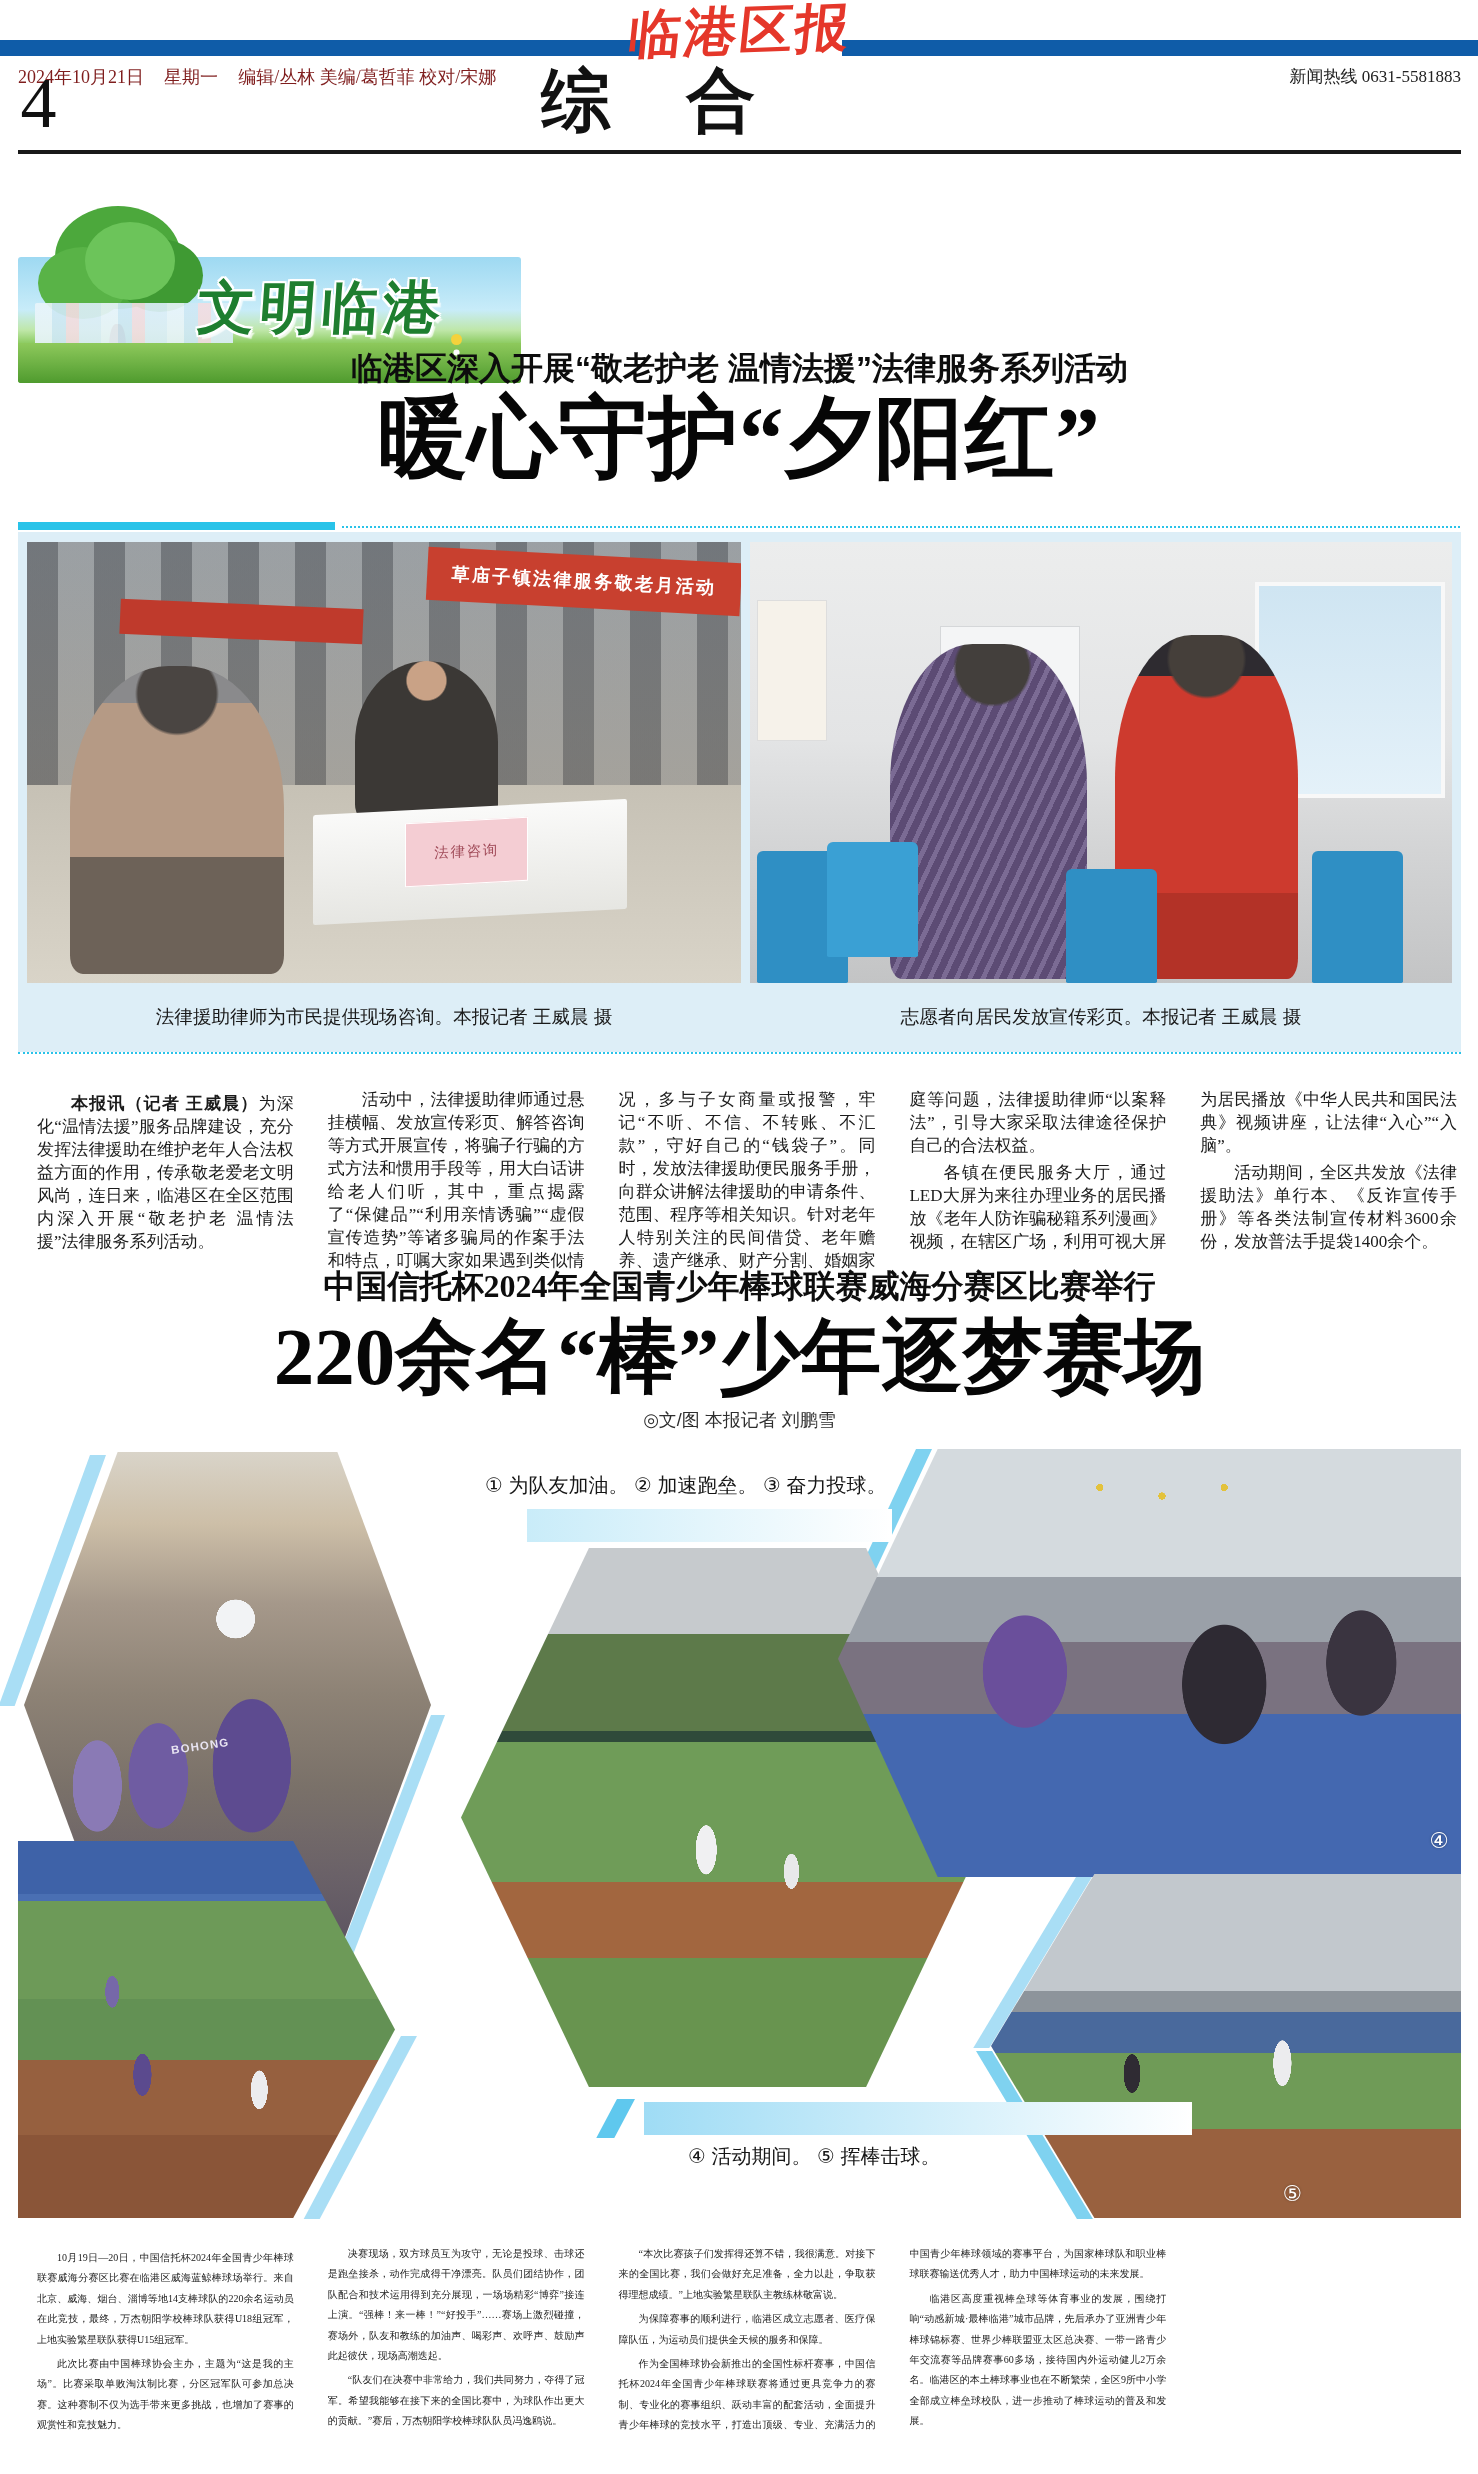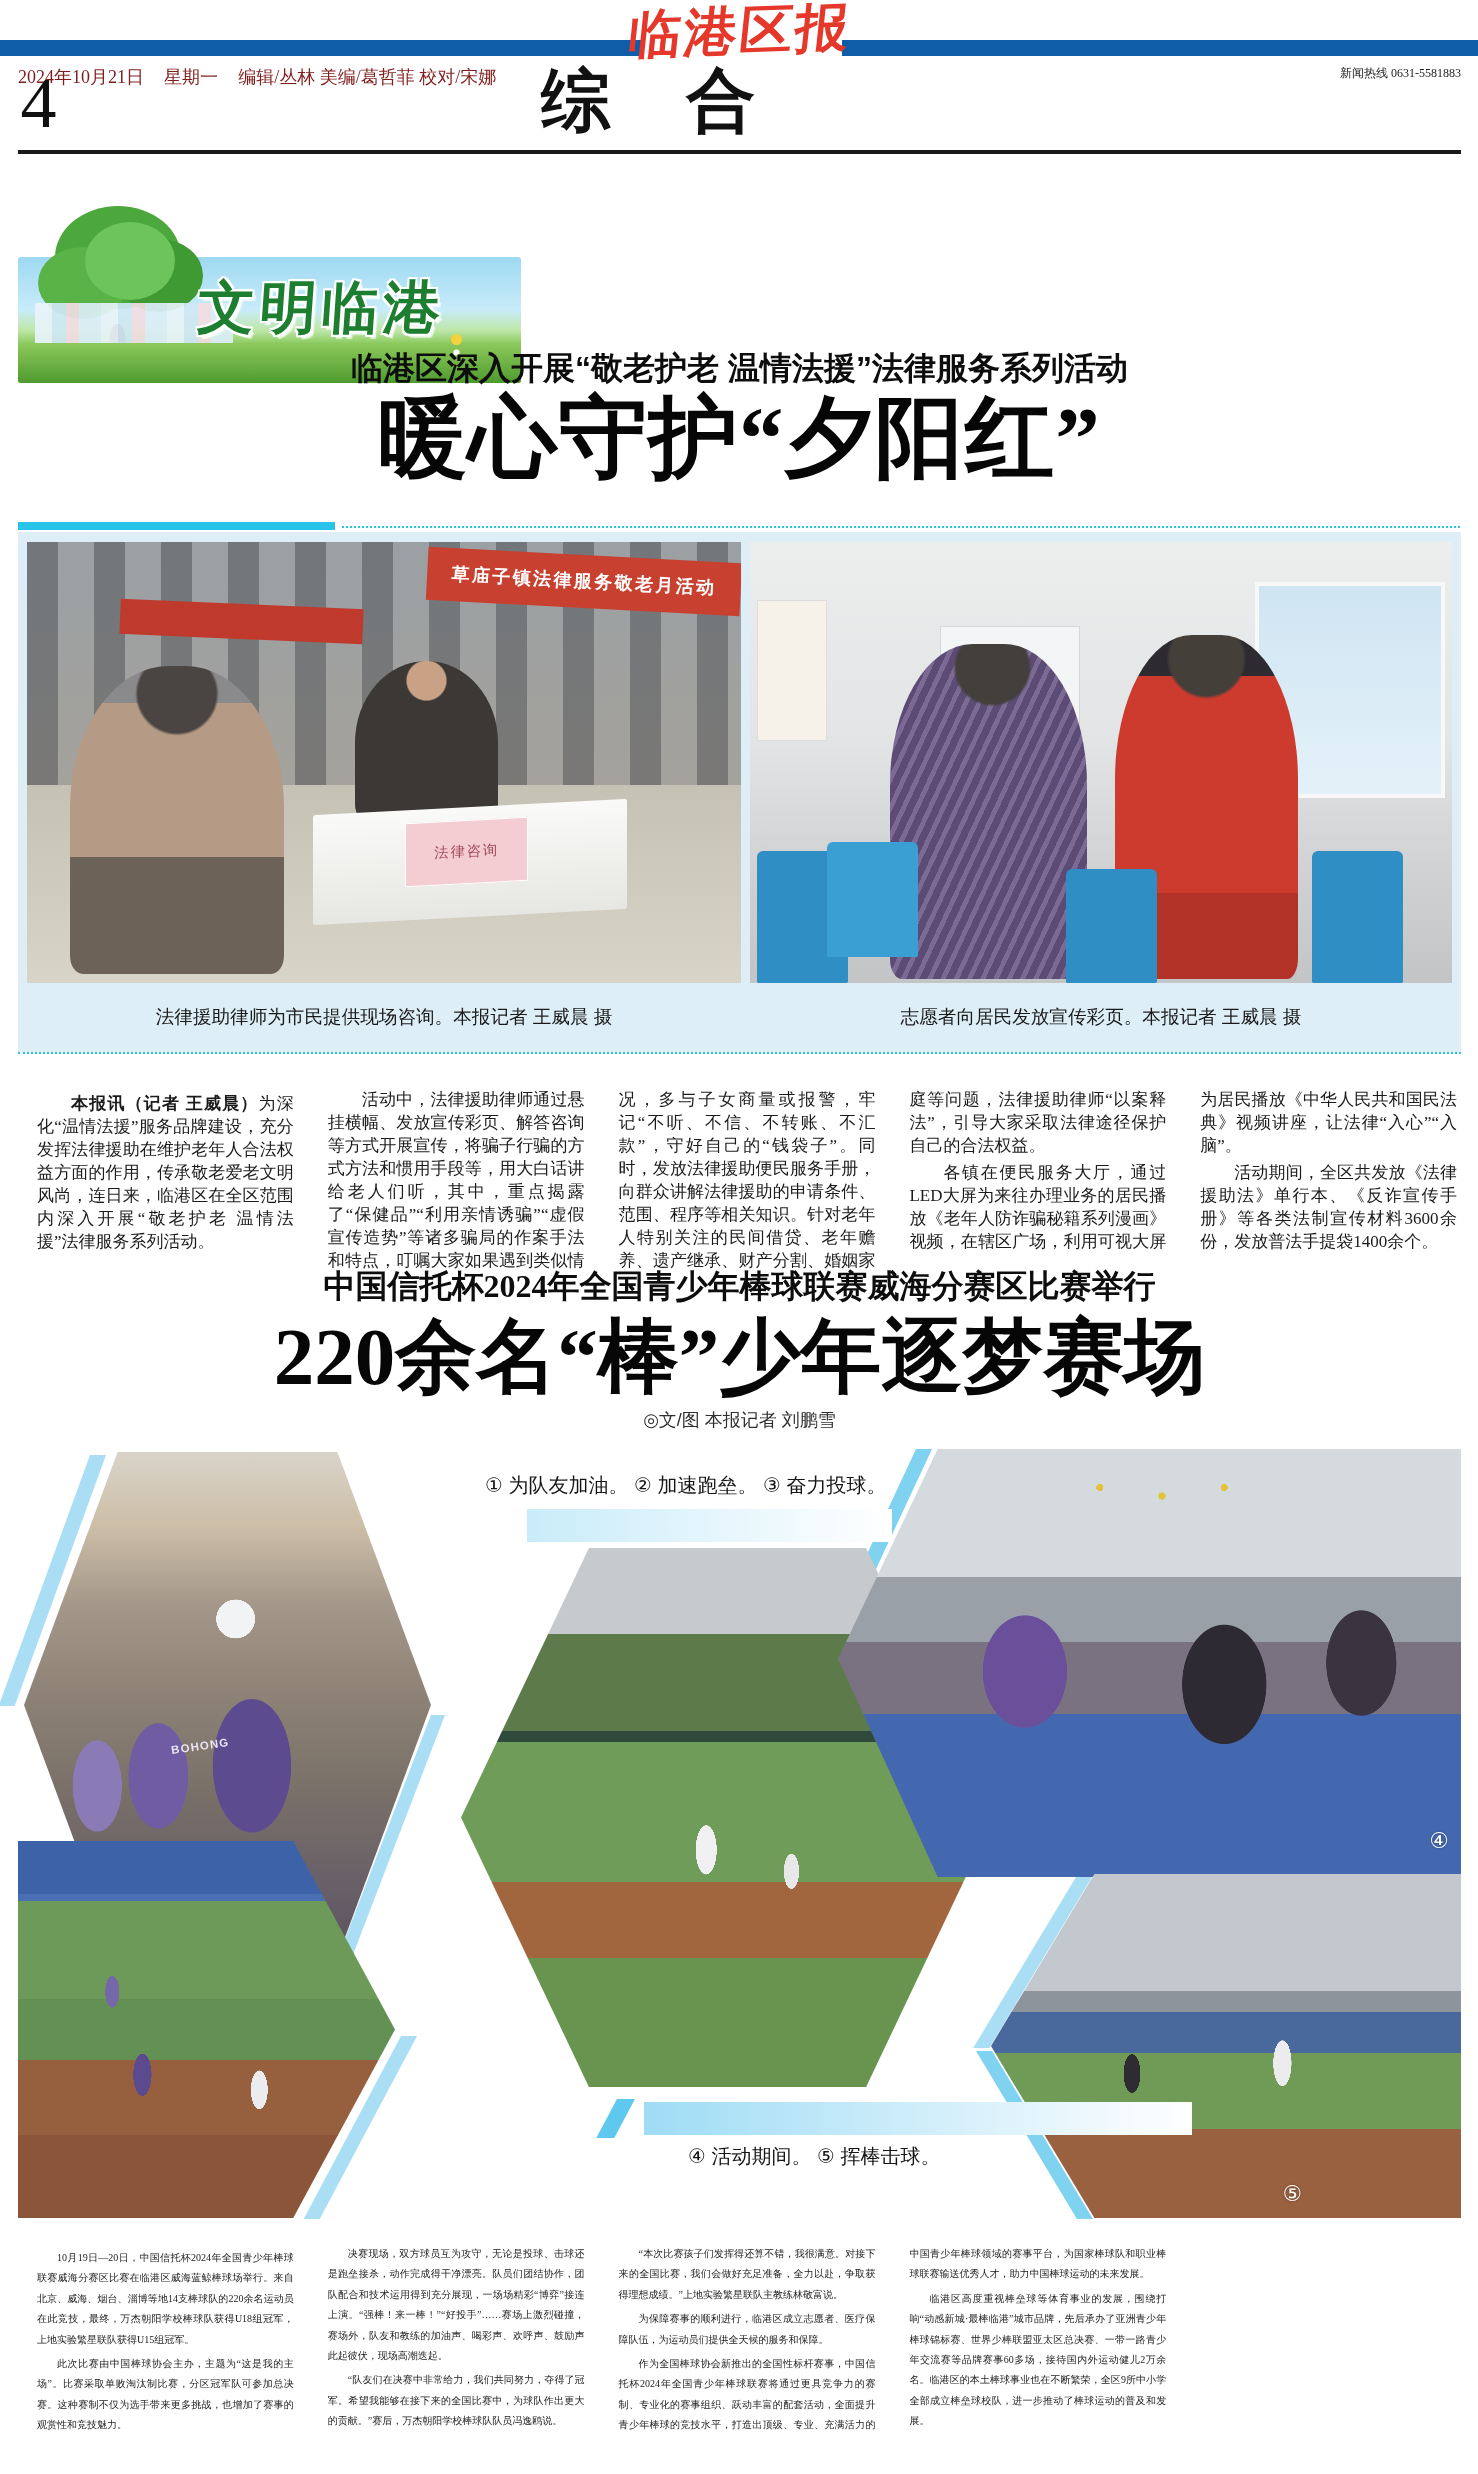--- a/index.html
+++ b/index.html
@@ -12,21 +12,21 @@
   .blue-bar{left:0;top:40px;width:1479px;height:16px;background:#0f5ca8;}
   .masthead-white{left:644px;top:24px;width:198px;height:37px;background:#ffffff;}
   .masthead-wrap{left:0;top:2.4px;width:1479px;text-align:center;}
   .masthead-title{
     display:inline-block;font-family:"Liberation Serif","DejaVu Serif",serif;
     font-weight:bold;font-size:53px;color:#e5372a;transform:skewX(-8deg) rotate(-2deg);
     letter-spacing:2.4px;line-height:1.1;
   }
   .dateline{left:18px;top:65px;font-size:18px;color:#7f1d1d;font-family:Liberation Serif, serif;}
   .dateline span{margin-right:15.6px;}
-  .hotline{right:18px;top:65px;font-size:12px;color:#222;font-family:"Liberation Serif","DejaVu Serif",serif;}
+  .hotline{right:18px;top:65px;font-size:17px;color:#222;font-family:"Liberation Serif","DejaVu Serif",serif;}
   .pageno{left:20.4px;top:67px;font-size:72px;font-family:"Liberation Serif","DejaVu Serif",serif;font-weight:500;color:#111;line-height:1;}
   .section-wrap{left:0;top:67px;width:1300px;text-align:center;}
   .section-title{font-size:69px;font-weight:bold;font-family:"Liberation Serif","DejaVu Serif",serif;color:#111;line-height:1;letter-spacing:3.6px;}
   .top-rule{left:18px;top:150px;width:1443px;height:4.2px;background:#191919;}
   
   .banner{left:18px;top:257px;width:503px;height:126px;border-radius:3px;
     background:linear-gradient(180deg,#9ed9f2 0%,#c8ecf9 42%,#bfe7a9 58%,#7cc24a 72%,#55a335 100%);}
   .b-city{position:absolute;left:17px;bottom:37px;width:198px;height:43px;opacity:.92;border-radius:1.8px;
     background:repeating-linear-gradient(90deg,#e8f4fa 0 17px,#cfe8f5 17px 31px,#f2dde2 31px 44px,#dceef8 44px 66px);}
   .b-grass{position:absolute;left:0;right:0;bottom:0;height:40px;border-radius:0 0 3px 3px;

